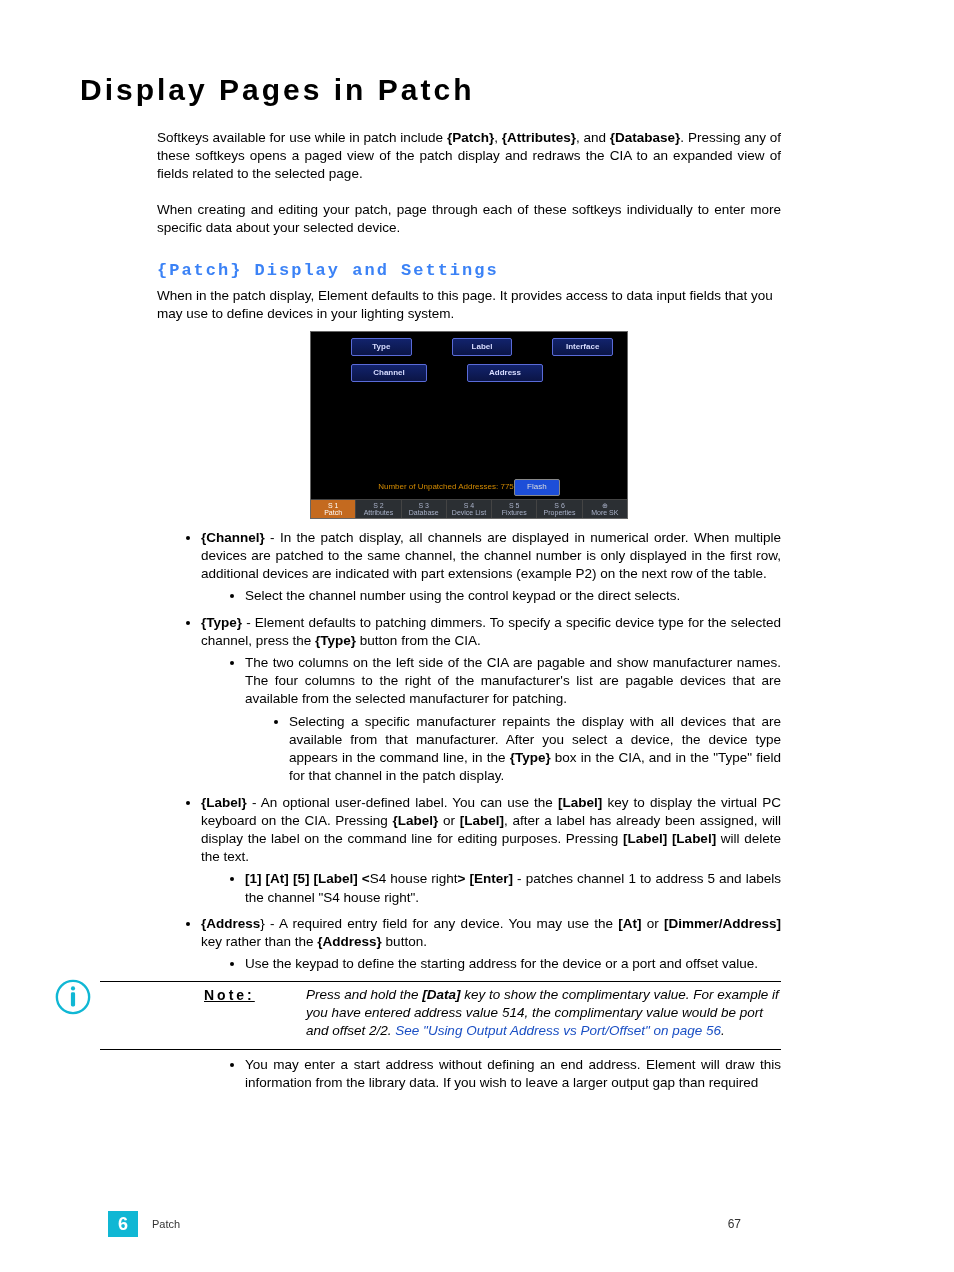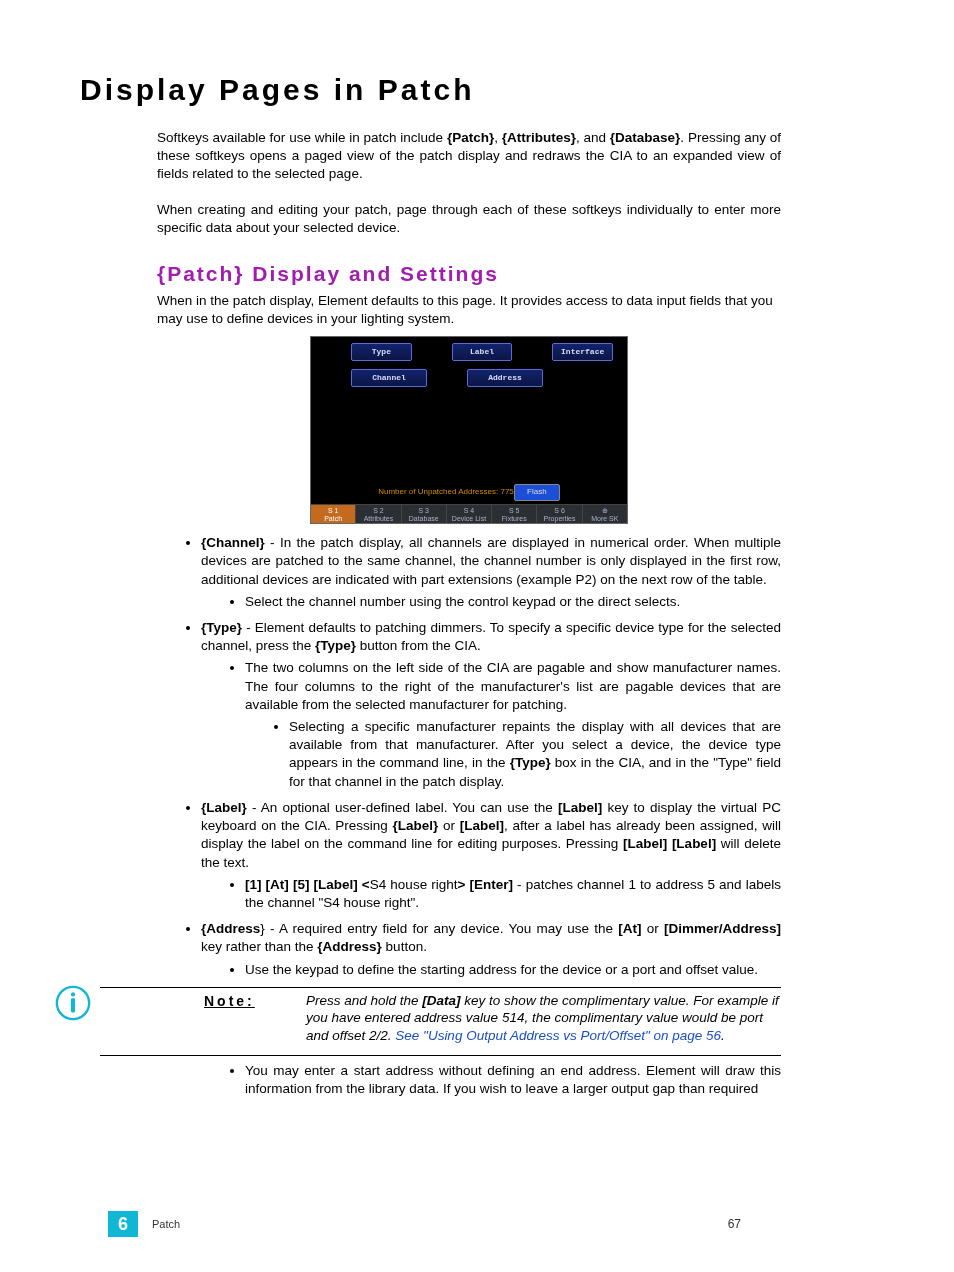--- a/index.html
+++ b/index.html
@@ -23,25 +23,26 @@
     font-weight: bold;
     letter-spacing: 3px;
     margin: 0 0 10px -40px;
     color: #000;
   }
   .intro p {
     margin: 18px 0 10px 37px;
     text-align: justify;
   }
   h2 {
-    font-size: 21px;
+    font-size: 17px;
     font-weight: bold;
     letter-spacing: 2px;
     margin: 22px 0 4px 37px;
-    color: #a21caf;
+    color: #3b82f6;
+    font-family: Liberation Mono, monospace;
   }
   .sub p {
     margin: 4px 0 8px 37px;
   }
   
   .figwrap {
     margin: 6px 0 8px 37px;
     display: flex;
     justify-content: center;
   }
@@ -65,21 +66,20 @@
     height: 16px;
     display: flex;
     align-items: center;
     justify-content: center;
     border: 1px solid #5a6bd8;
     border-radius: 2px;
     background: linear-gradient(#12236c, #0b1546);
     color: #d7dcff;
     font-size: 8px;
     font-weight: bold;
-    font-family: Liberation Mono, monospace;
   }
   .fig-spacer {
     height: 88px;
   }
   .fig-status {
     color: #d28a00;
     font-size: 8px;
     padding: 3px 8px 3px 8px;
     display:flex;
     justify-content:center;

